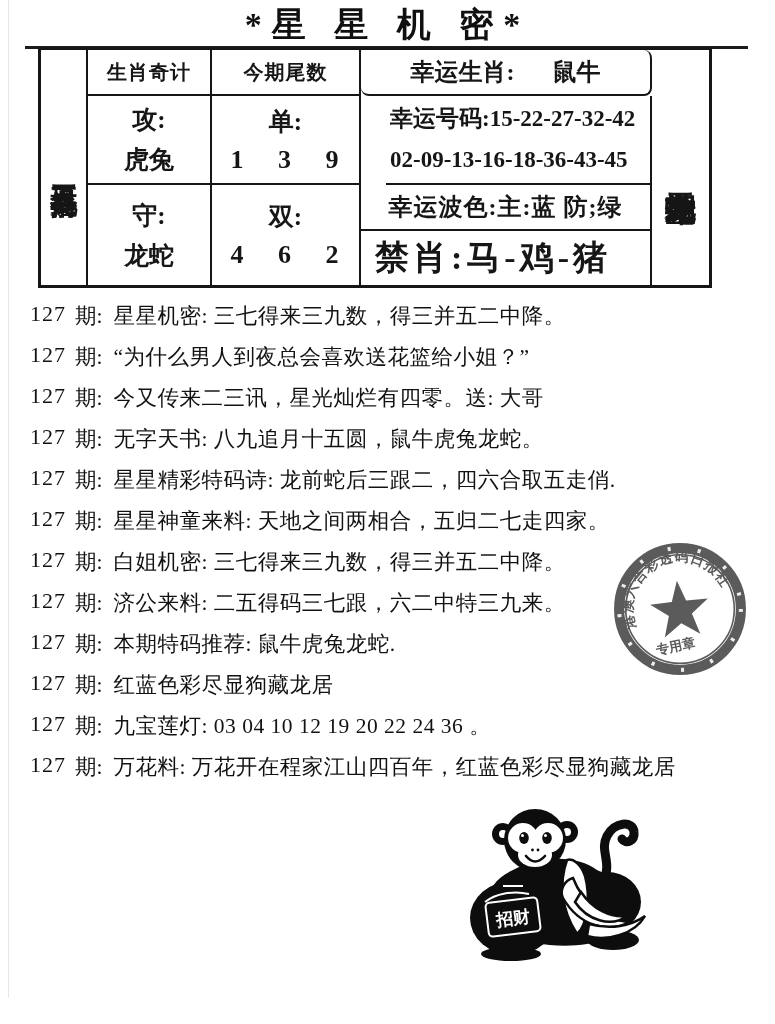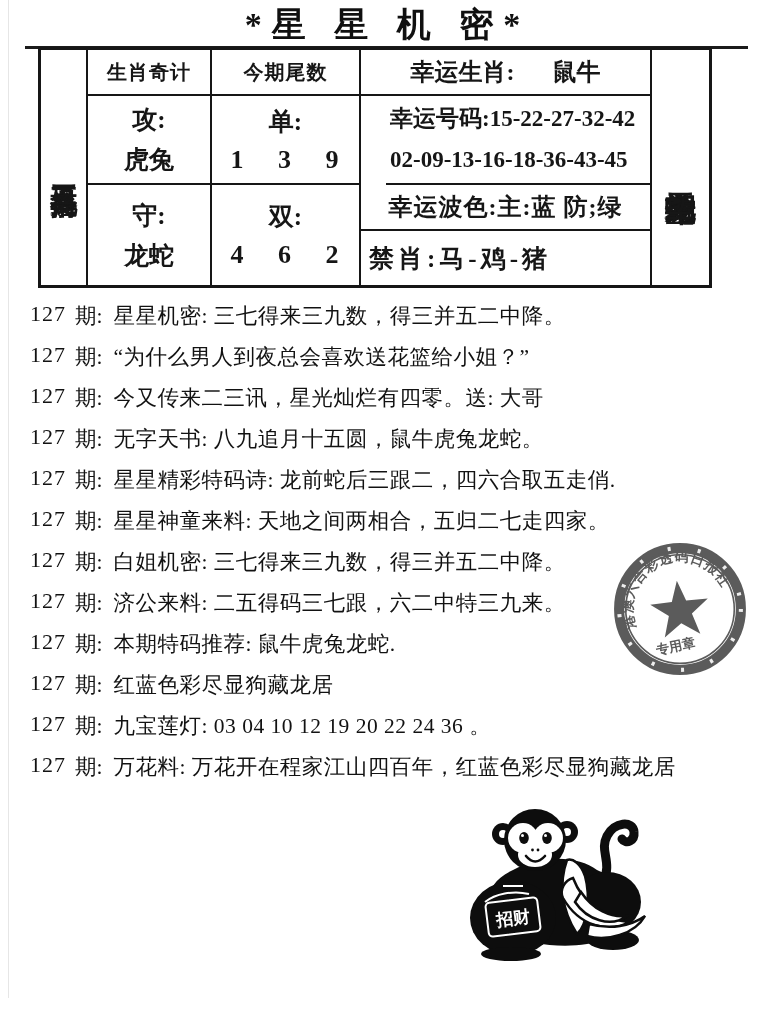--- a/index.html
+++ b/index.html
@@ -22,25 +22,25 @@
         display:flex;align-items:center;justify-content:center;overflow:hidden;}
   .nb{border-bottom:none;}
   .nr{border-right:none;}
   .banner{writing-mode:vertical-rl;text-orientation:upright;line-height:1;
           display:flex;align-items:center;justify-content:center;}
   .banner-left{grid-area:1/1/5/2;font-size:27px;letter-spacing:1px;}
   .banner-right{grid-area:1/5/5/6;font-size:31px;letter-spacing:0px;}
   .hdr{font-size:20px;letter-spacing:1px;}
   .duo{flex-direction:column;gap:7px;font-size:25px;}
   .digits{word-spacing:24px;font-size:26px;letter-spacing:2px;}
-  .zodiac-row{gap:38px;font-size:24px;}
+  .zodiac-row{gap:38px;font-size:24px;border-radius:8px;}
   .numbers-cell{flex-direction:column;align-items:flex-start;justify-content:center;
                 padding-left:4px;font-size:23px;line-height:1.75;white-space:nowrap;margin-left:25px;}
   .wave-row{font-size:24px;letter-spacing:1px;}
-  .ban-row{justify-content:flex-start;padding-left:8px;font-size:25px;letter-spacing:4px;}
+  .ban-row{justify-content:flex-start;padding-left:14px;font-size:34px;letter-spacing:4px;}
 
   
   .issues{position:absolute;left:30px;top:301px;width:736px;}
   .issue-row{height:41px;display:flex;align-items:flex-start;white-space:nowrap;
              font-size:21.5px;color:#121212;}
   .inum{font-size:22px;margin-right:9px;letter-spacing:1px;}
   .ilabel{margin-right:11px;}
   .itext{letter-spacing:0.5px;}
 
   

